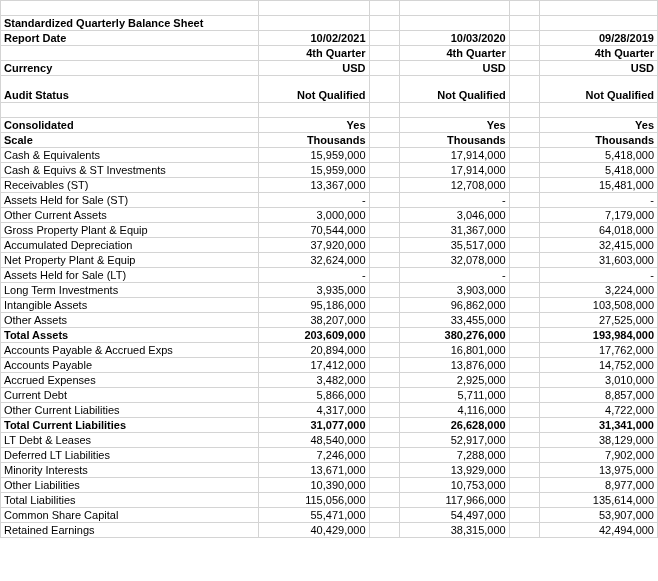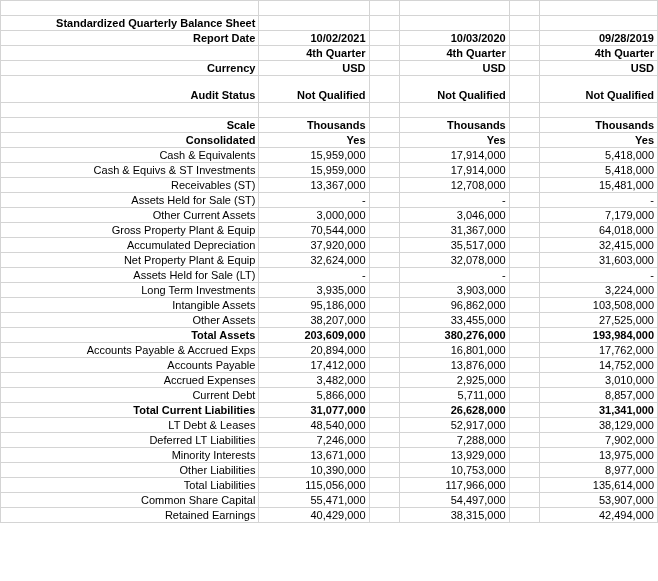--- a/index.html
+++ b/index.html
@@ -29,21 +29,21 @@
     white-space: nowrap;
     vertical-align: bottom;
   }
   col.c-label { width: 258px; }
   col.c-v1    { width: 110px; }
   col.c-gap1  { width: 30px; }
   col.c-v2    { width: 110px; }
   col.c-gap2  { width: 30px; }
   col.c-v3    { width: 118px; }
   td.label {
-    text-align: right;
+    text-align: left;
   }
   td.num {
     text-align: right;
   }
   td.gap {
     text-align: right;
   }
   tr.bold td, td.bold {
     font-weight: bold;
   }
@@ -114,36 +114,36 @@
       </tr>
       <tr>
         <td class="label"></td>
         <td class="num"></td>
         <td class="gap"></td>
         <td class="num"></td>
         <td class="gap"></td>
         <td class="num"></td>
       </tr>
       <tr>
+        <td class="label bold">Consolidated</td>
+        <td class="num bold">Yes</td>
+        <td class="gap"></td>
+        <td class="num bold">Yes</td>
+        <td class="gap"></td>
+        <td class="num bold">Yes</td>
+      </tr>
+      <tr>
         <td class="label bold">Scale</td>
         <td class="num bold">Thousands</td>
         <td class="gap"></td>
         <td class="num bold">Thousands</td>
         <td class="gap"></td>
         <td class="num bold">Thousands</td>
       </tr>
       <tr>
-        <td class="label bold">Consolidated</td>
-        <td class="num bold">Yes</td>
-        <td class="gap"></td>
-        <td class="num bold">Yes</td>
-        <td class="gap"></td>
-        <td class="num bold">Yes</td>
-      </tr>
-      <tr>
         <td class="label">Cash &amp; Equivalents</td>
         <td class="num">15,959,000</td>
         <td class="gap"></td>
         <td class="num">17,914,000</td>
         <td class="gap"></td>
         <td class="num">5,418,000</td>
       </tr>
       <tr>
         <td class="label">Cash &amp; Equivs &amp; ST Investments</td>
         <td class="num">15,959,000</td>
@@ -264,20 +264,28 @@
         <td class="gap"></td>
         <td class="num">3,010,000</td>
       </tr>
       <tr>
         <td class="label">Current Debt</td>
         <td class="num">5,866,000</td>
         <td class="gap"></td>
         <td class="num">5,711,000</td>
         <td class="gap"></td>
         <td class="num">8,857,000</td>
+      </tr>
+      <tr>
+        <td class="label">Other Current Liabilities</td>
+        <td class="num">4,317,000</td>
+        <td class="gap"></td>
+        <td class="num">4,116,000</td>
+        <td class="gap"></td>
+        <td class="num">4,722,000</td>
       </tr>
       <tr>
         <td class="label bold">Total Current Liabilities</td>
         <td class="num bold">31,077,000</td>
         <td class="gap"></td>
         <td class="num bold">26,628,000</td>
         <td class="gap"></td>
         <td class="num bold">31,341,000</td>
       </tr>
       <tr>

